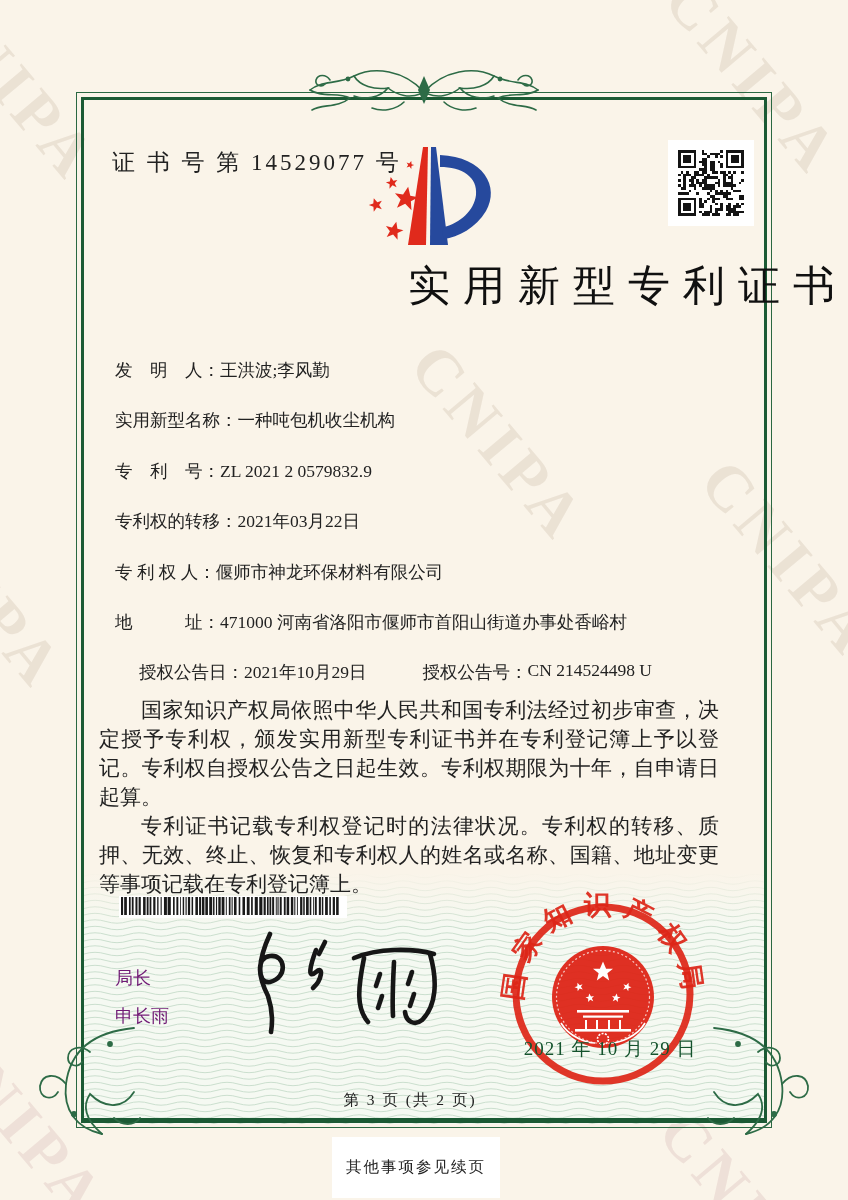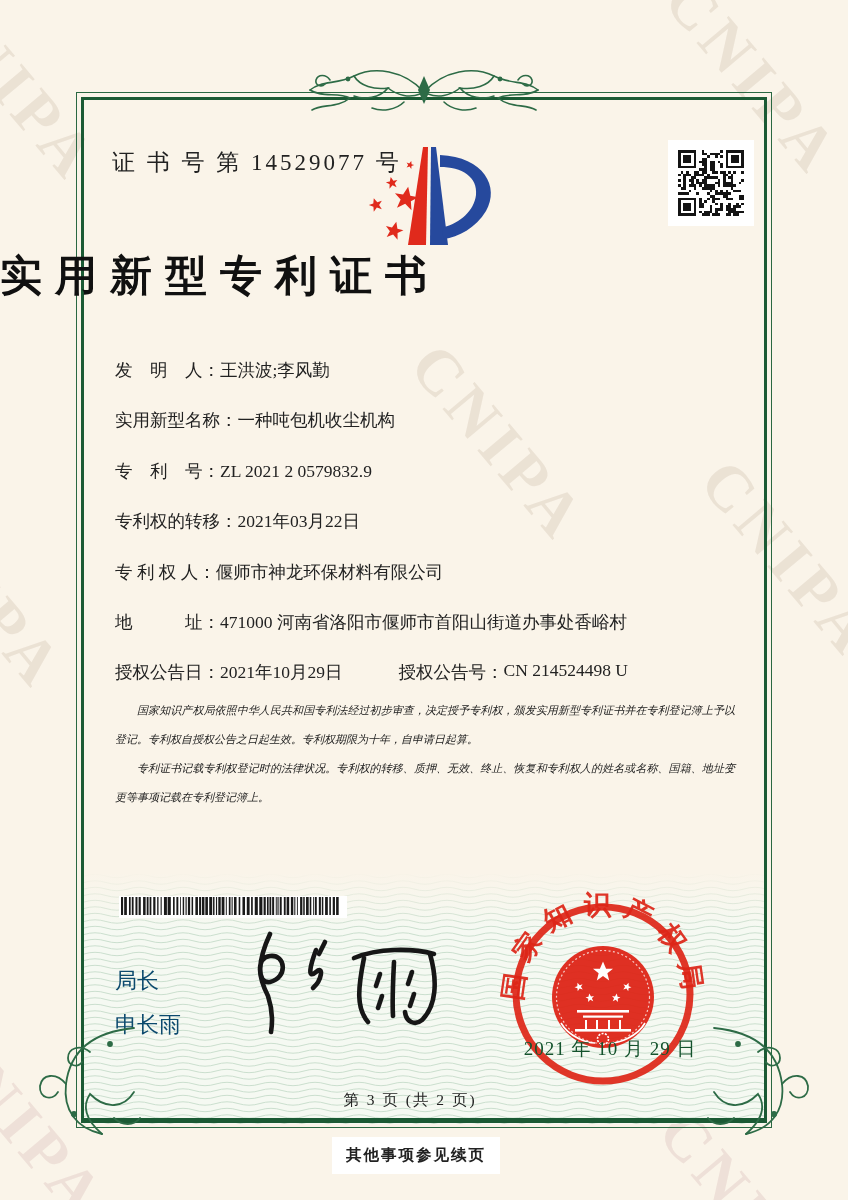--- a/index.html
+++ b/index.html
@@ -31,48 +31,48 @@
   .band{position:absolute;left:84px;top:872px;width:680px;height:252px;background:#f5f9f2;z-index:1;}
   .band svg{position:absolute;left:0;top:0;}
   .band-fade{position:absolute;left:0;top:0;width:100%;height:56px;
     background:linear-gradient(#faf4e9,rgba(250,244,233,0));}
   
   .cert-no{position:absolute;left:112px;top:147px;font-size:23px;letter-spacing:3px;z-index:3;}
   .logo{position:absolute;left:348px;top:143px;z-index:3;}
   .qr-box{position:absolute;left:668px;top:140px;width:66px;height:66px;background:#fff;
     padding:10px;z-index:3;}
   .title{
-    position:absolute;left:0;top:248px;width:100%;text-align:left;
-    font-size:42px;font-weight:bold;letter-spacing:13px;color:#101010;z-index:3;
+    position:absolute;left:0;top:258px;width:100%;text-align:right;
+    font-size:42px;font-weight:normal;letter-spacing:13px;color:#101010;z-index:3;
   }
   
   .fields{position:absolute;left:115px;top:358px;width:630px;font-size:17.5px;z-index:3;}
   .frow{height:50.4px;white-space:nowrap;}
-  .grant{display:flex;}
+  .grant{display:flex;margin-left:24px;}
   .grant .gap{display:inline-block;width:56px;}
   
   .body-text{
-    position:absolute;left:115px;top:696px;width:620px;font-size:11px;
-    line-height:29px;text-align:justify;z-index:3;font-style:italic;
+    position:absolute;left:99px;top:696px;width:620px;font-size:21px;
+    line-height:29px;text-align:justify;z-index:3;
   }
   .body-text p{margin:0;text-indent:2em;}
   
   .barcode{position:absolute;left:119px;top:896px;width:224px;height:20px;background:#fff;
     padding:1px 2px;z-index:3;}
   .director{position:absolute;left:115px;top:966px;z-index:3;
-    font-family:"Liberation Sans","DejaVu Sans",sans-serif;font-size:22px;color:#0c4a6e;}
+    font-family:"Liberation Sans","DejaVu Sans",sans-serif;font-size:18px;color:#701a75;}
   .director div{margin-bottom:14px;}
   .sig{position:absolute;left:228px;top:922px;z-index:4;}
   .seal{position:absolute;left:493px;top:884px;z-index:3;}
   .seal-date{position:absolute;left:505px;top:1036px;width:210px;text-align:center;
     font-size:19px;letter-spacing:1px;color:#14532d;z-index:4;}
   .page-info{position:absolute;left:0;top:1090px;width:820px;text-align:center;
     font-size:15.5px;letter-spacing:2px;z-index:3;}
-  .cont-box{position:absolute;left:332px;top:1137px;background:#fff;padding:8px 14px;
-    font-size:15.5px;letter-spacing:2px;z-index:3;font-weight:bold;}
+  .cont-box{position:absolute;left:332px;top:1137px;background:#fff;padding:20px 14px;
+    font-size:15.5px;letter-spacing:2px;z-index:3;}
   
   .orn{z-index:4;pointer-events:none;}
 </style>
 </head>
 <body>
 
 <div class="wm" style="left:-36px;top:-30px;">CNIPA</div>
 <div class="wm" style="left:706px;top:-36px;">CNIPA</div>
 <div class="wm" style="left:452px;top:330px;">CNIPA</div>
 <div class="wm" style="left:-70px;top:478px;">CNIPA</div>

